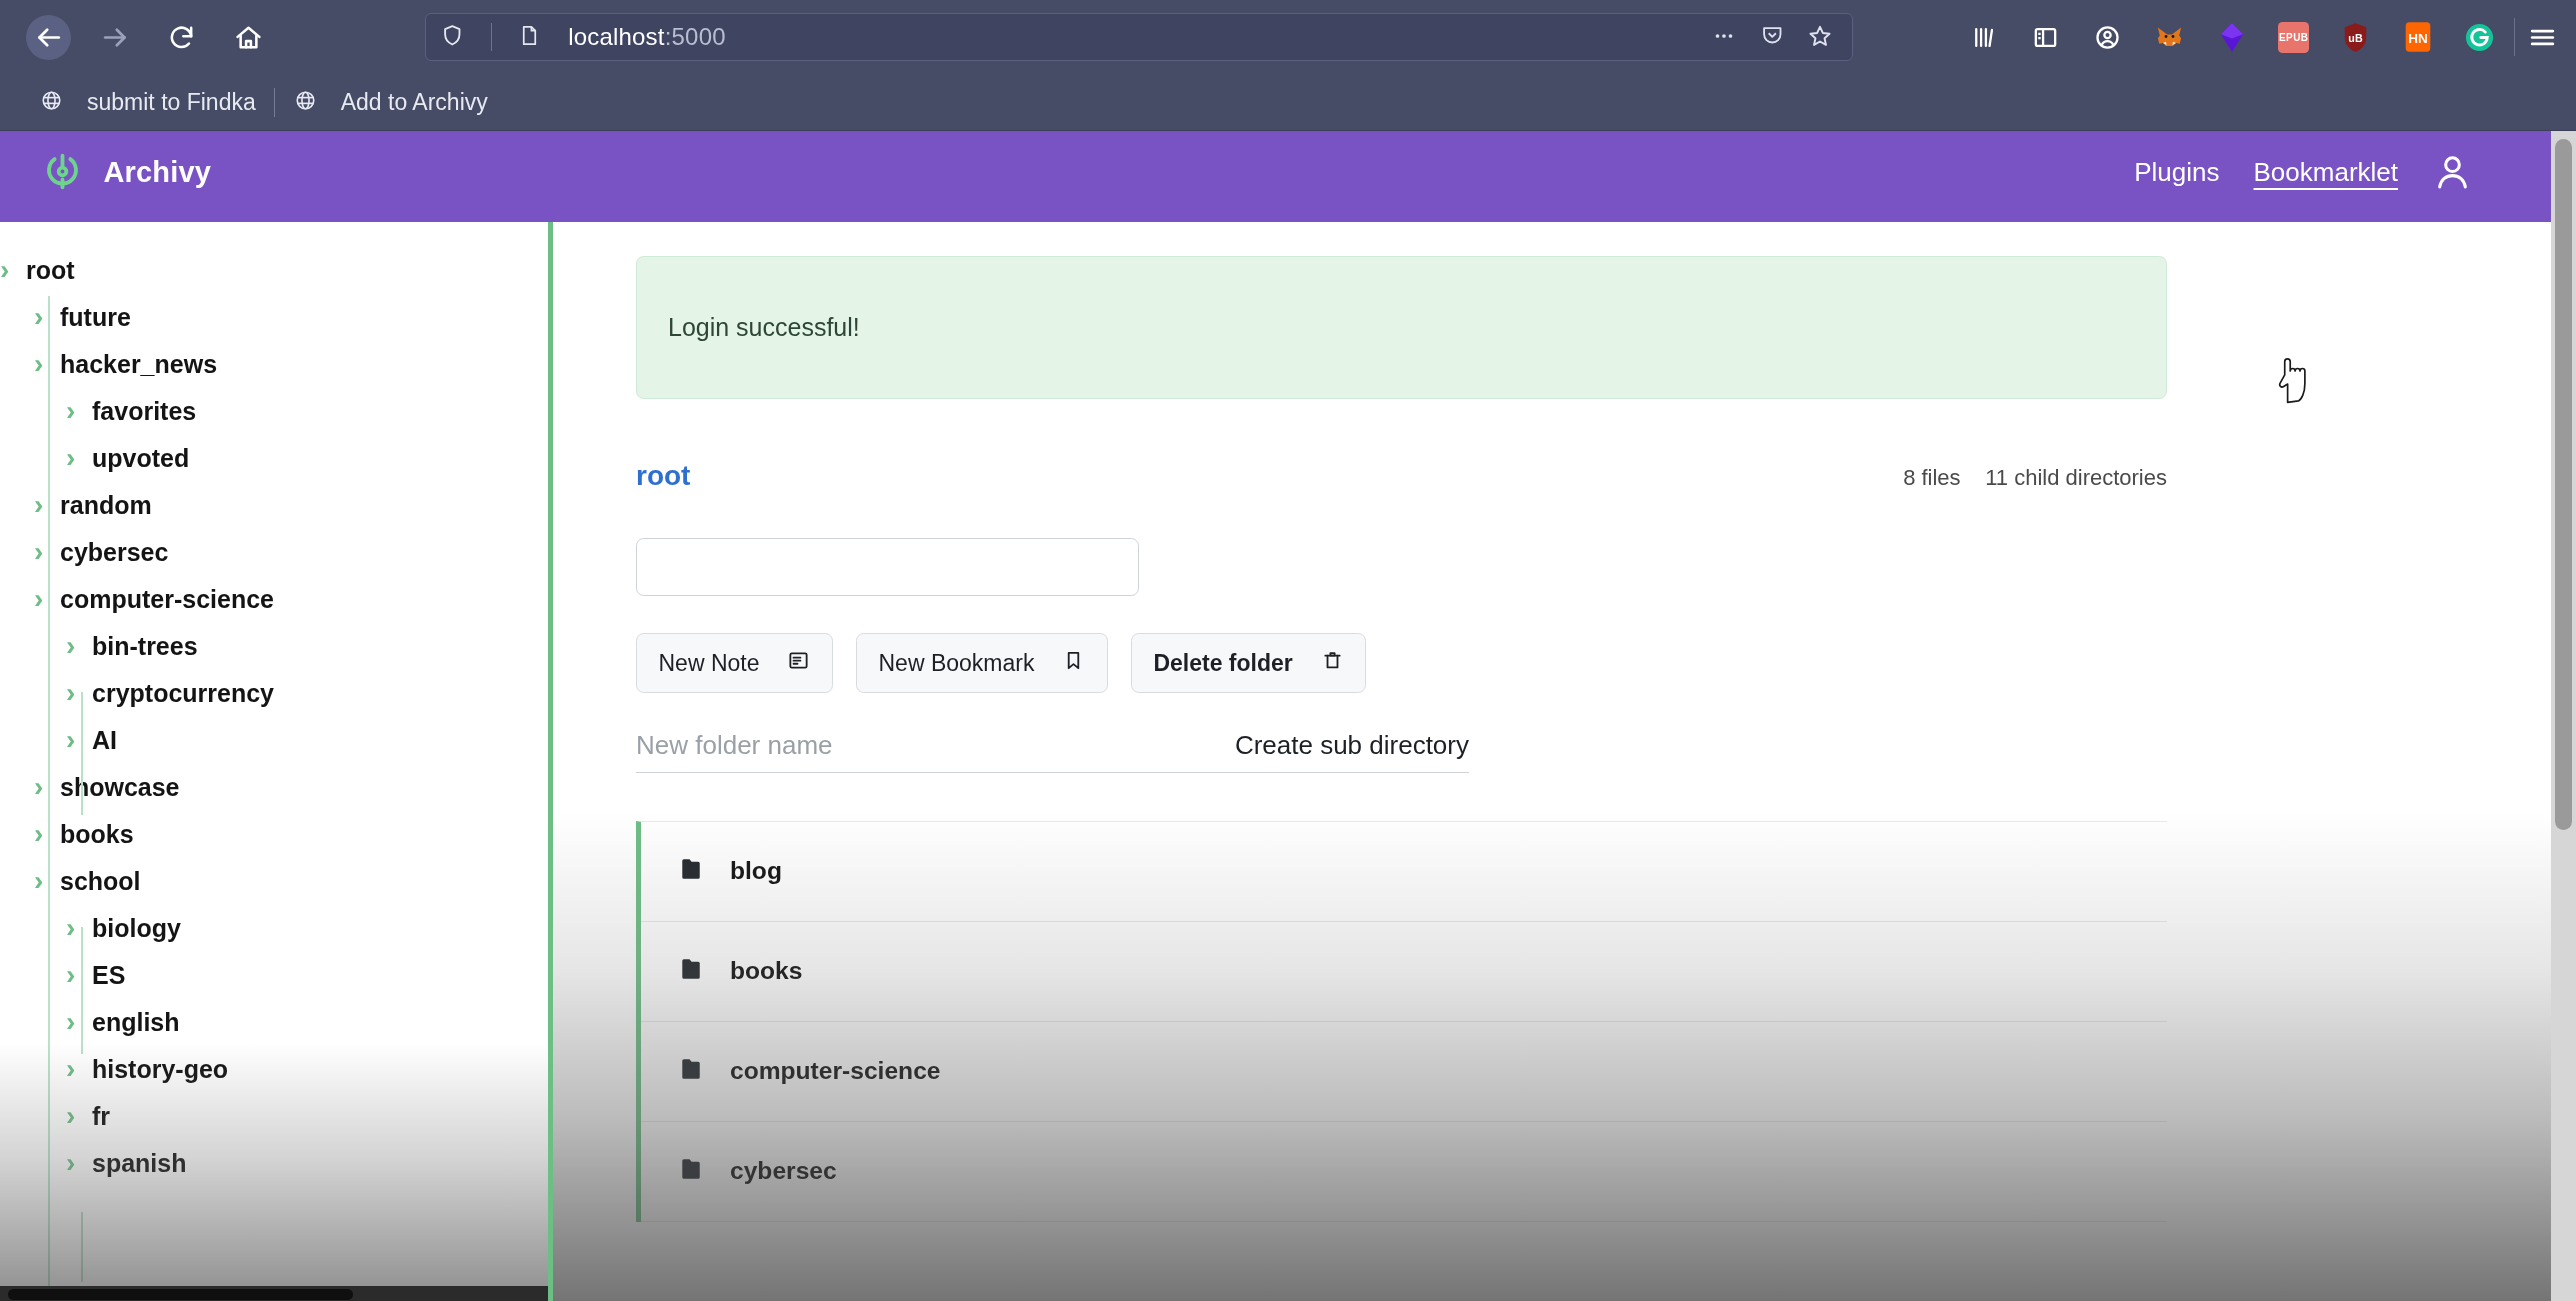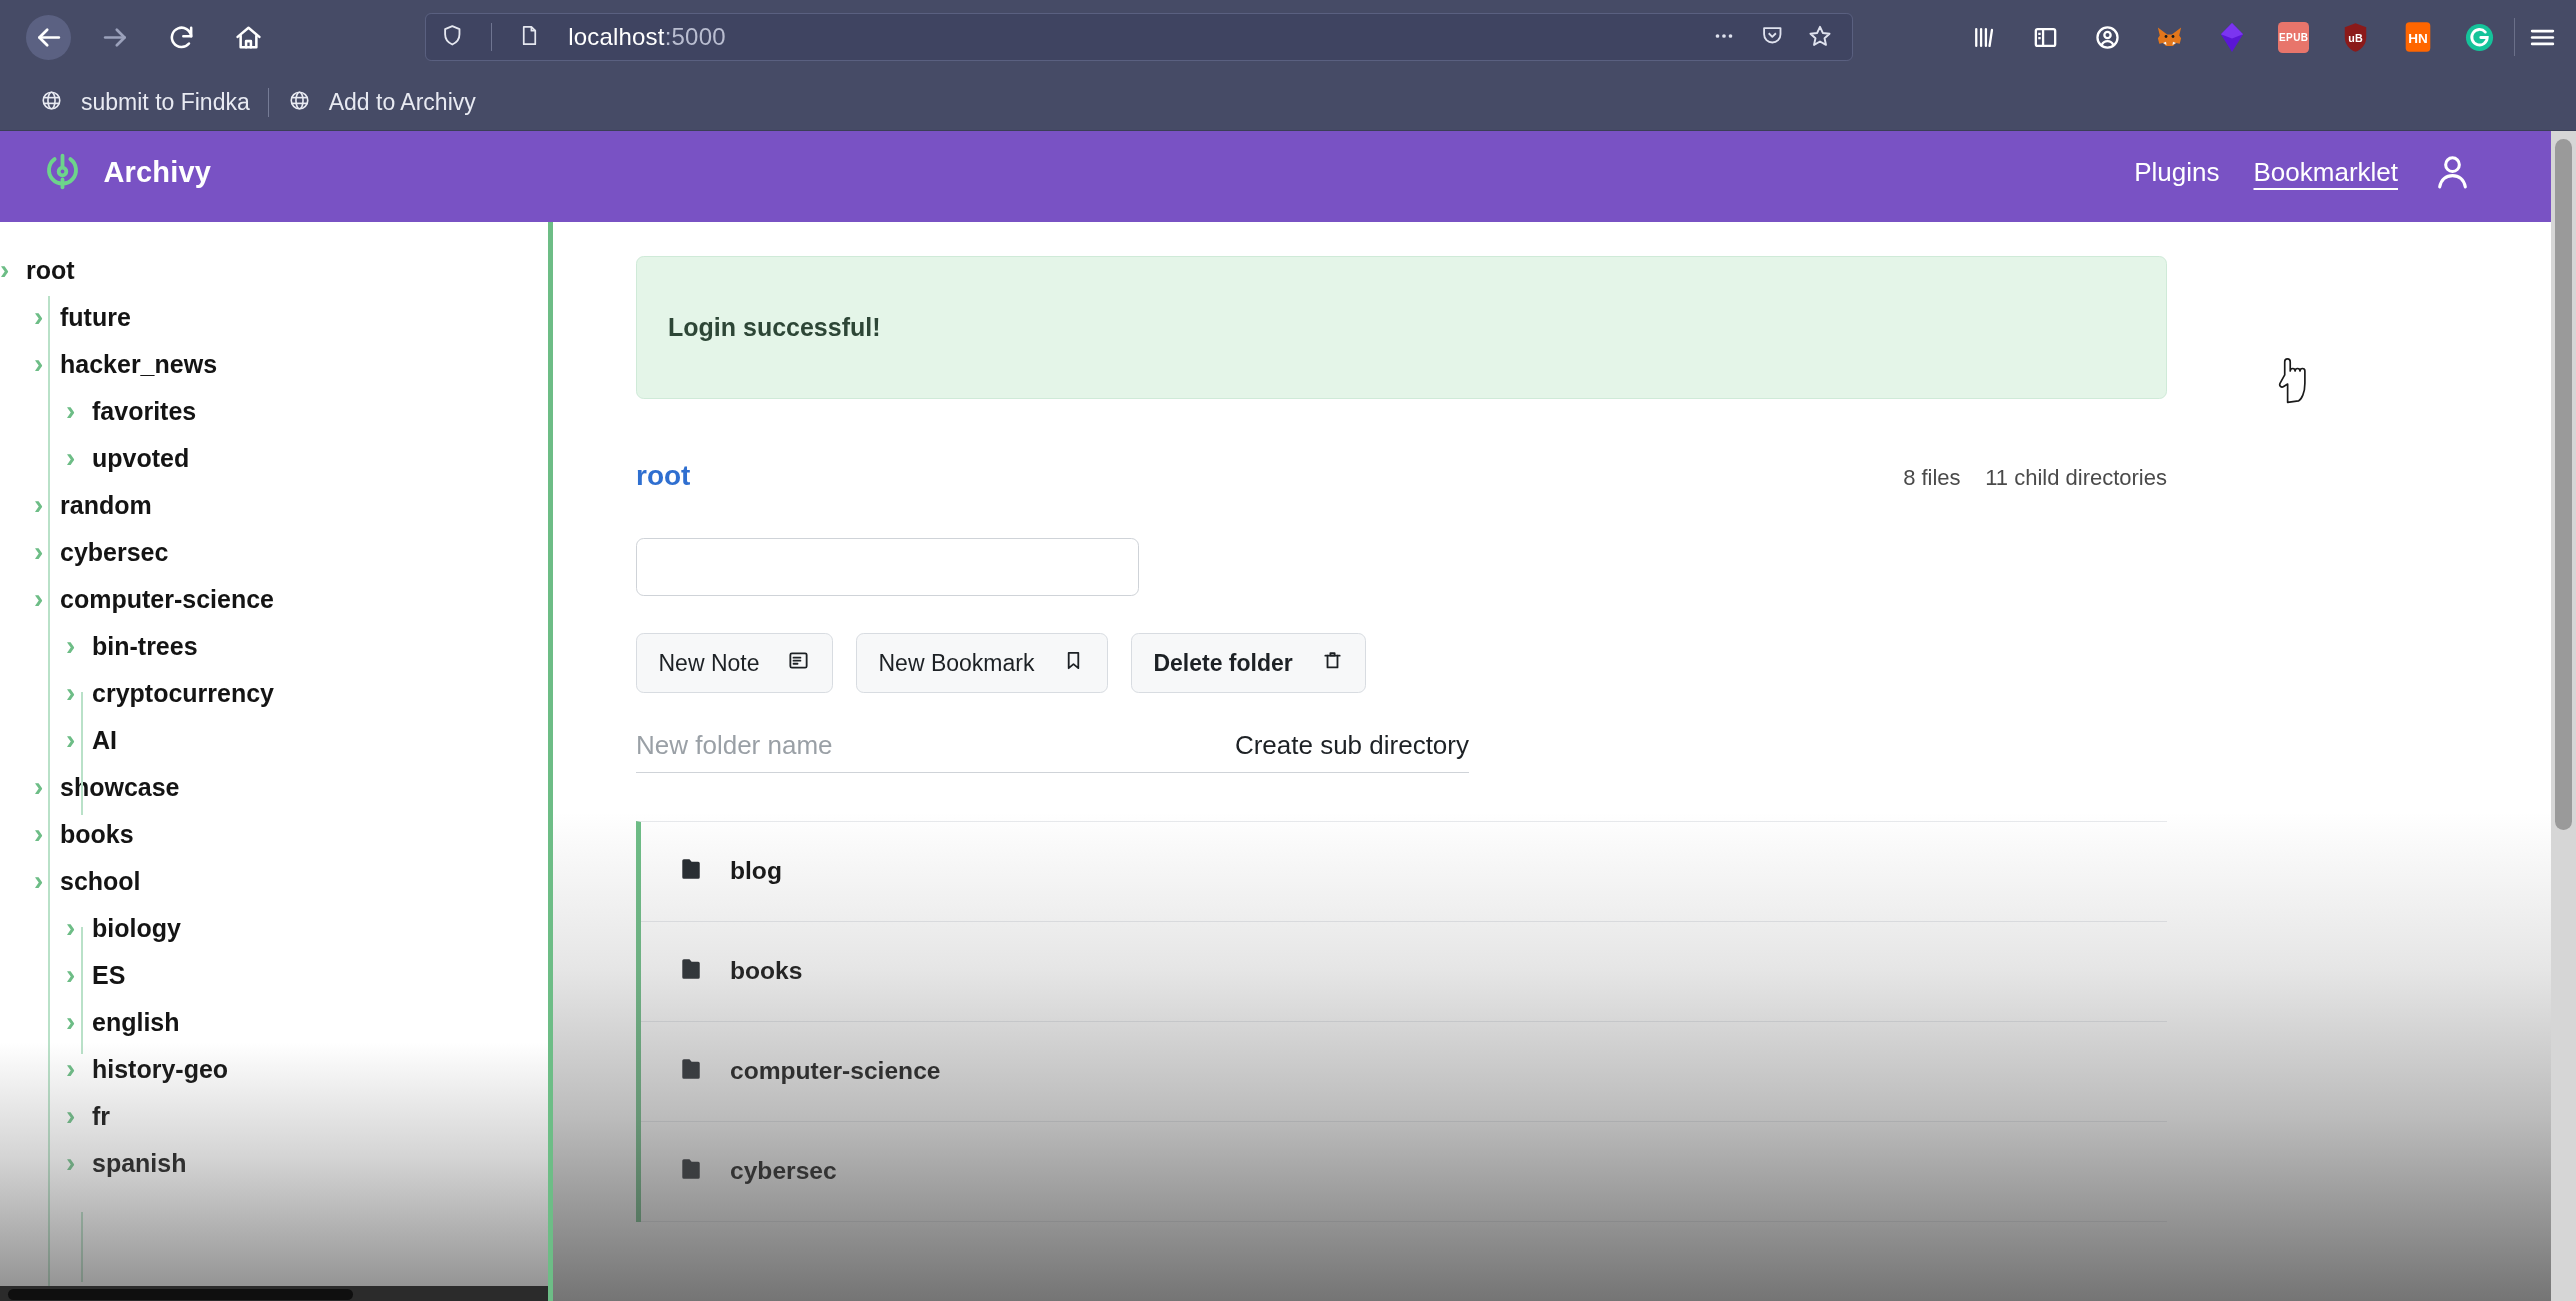--- a/index.html
+++ b/index.html
@@ -64,21 +64,21 @@
 
   
   #bookmarks-bar {
     background: #464b66;
     height: 57px;
     display: flex; align-items: center;
     padding-left: 26px;
     gap: 0;
     border-bottom: 0.8px solid #3a3f57;
   }
-  .bm-item { display: flex; align-items: center; gap: 18px; padding: 0 14px; justify-content: flex-end; }
+  .bm-item { display: flex; align-items: center; gap: 24px; padding: 0 14px; justify-content: flex-end; }
   .bm-label { color: #e8eaf2; font-size: 23px; }
   .bm-sep { width: 0.8px; height: 29px; background: #767c96; margin: 0 4.6px; }
 
   
   #page {
     position: relative;
     width: 2576px;
     height: 1171px;
     background: #fff;
     overflow: hidden;
@@ -149,21 +149,20 @@
   }
 
   #alert {
     background: #e4f5e8;
     border: 0.8px solid #cfead8;
     border-radius: 7.7px;
     height: 143px;
     display: flex; align-items: center;
     padding: 0 31px;
     max-width: 1531px;
-    font-weight: bold;
   }
   #alert-text { font-size: 25px; color: #2d4636; }
 
   #dir-head {
     margin-top: 61px;
     display: flex; align-items: baseline;
     max-width: 1531px;
   }
   #dir-title { font-size: 28px; font-weight: bold; color: #2f6fd0; }
   #dir-meta { margin-left: auto; display: flex; gap: 24.6px; }

